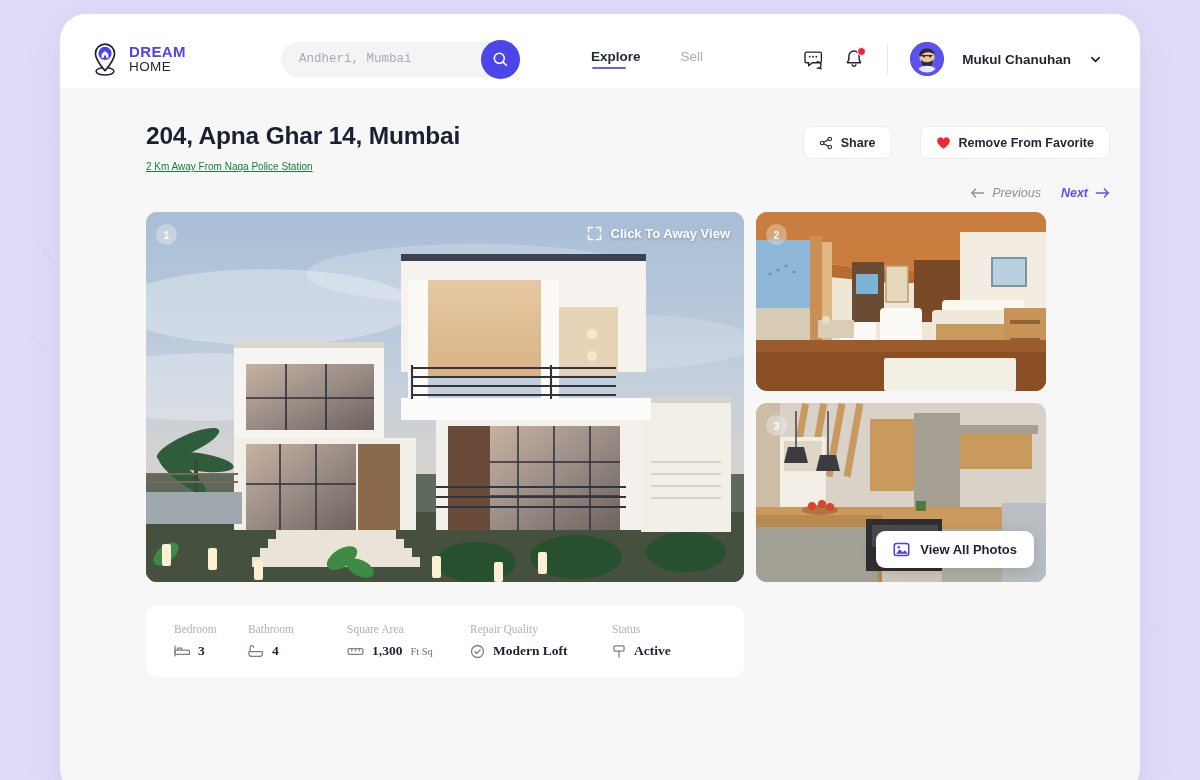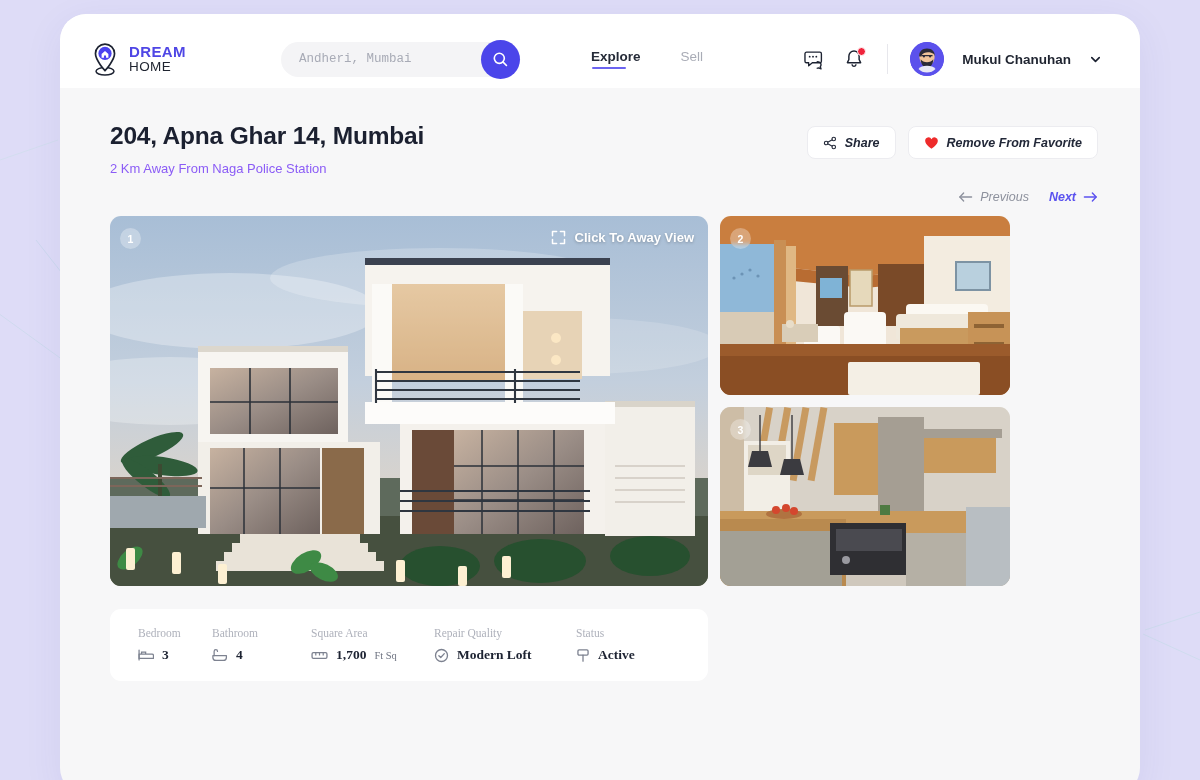--- a/index.html
+++ b/index.html
@@ -91,28 +91,28 @@
     background: #f0243c; border: 1.5px solid #fff;
   }
   .divider-v { width: 1px; height: 30px; background: #e7e7ec; margin: 0 4px; }
   .avatar {
     width: 34px; height: 34px; border-radius: 50%;
     background: #5b51ec; overflow: hidden; flex: none;
   }
   .user-name { font-size: 13.5px; font-weight: bold; color: #1f2430; }
 
   
-  .content { padding: 34px 42px 0 50px; position: relative; }
+  .content { padding: 34px 30px 0 50px; position: relative; margin-left: 36px; }
 
   .title-row { display: flex; align-items: flex-start; }
   .page-title {
     font-size: 24.5px; font-weight: bold; color: #1b2030; letter-spacing: -.2px;
   }
-  .page-sub { font-size: 13px; color: #8b5cf6; margin-top: 11px; }
-  .title-actions { margin-left: auto; display: flex; gap: 12px; padding-top: 4px; font-style: italic; }
+  .page-sub { font-size: 10px; color: #15803d; margin-top: 11px; text-decoration: underline; }
+  .title-actions { margin-left: auto; display: flex; gap: 28px; padding-top: 4px; }
   .pill-btn {
     height: 33px; border-radius: 8px; background: #fff;
     border: 1px solid #ececf0;
     display: flex; align-items: center; gap: 8px;
     padding: 0 15px; font-size: 12.5px; font-weight: bold; color: #222838;
     cursor: pointer; font-family: "Liberation Sans", sans-serif;
   }
 
   .pager { display: flex; justify-content: flex-end; align-items: center; gap: 20px; margin-top: 14px; }
   .pager-btn {
@@ -542,20 +542,28 @@
               <rect x="246" y="100" width="44" height="79" fill="#b8bec2"></rect>
               <ellipse cx="64" cy="107" rx="18" ry="5" fill="#b07341"></ellipse>
               <g fill="#d4472e">
                   <circle cx="56" cy="103" r="4"></circle>
                   <circle cx="66" cy="101" r="4"></circle>
                   <circle cx="74" cy="104" r="4"></circle>
                 </g>
               <rect x="160" y="98" width="10" height="10" fill="#4e7a42"></rect>
             </svg>
             <div class="num-badge">3</div>
+            <div class="view-all">
+              <svg width="17" height="17" viewBox="0 0 18 18">
+                <rect x="1.3" y="2.6" width="15.4" height="12.8" rx="2.4" fill="none" stroke="#4b42ef" stroke-width="1.6"></rect>
+                <path d="M3.2 13.4l4-4.6 3 3.2 2.4-2.3 3.2 3.7z" fill="#4b42ef"></path>
+                <circle cx="6" cy="6.6" r="1.3" fill="#4b42ef"></circle>
+              </svg>
+              <span>View All Photos</span>
+            </div>
           </div>
 
         </div>
       </div>
 
       <div class="lower">
 
         <div class="stats-card">
 
           <div class="stat" style="width:74px">
@@ -585,21 +593,21 @@
             <div class="stat-label">Square Area</div>
             <div class="stat-value">
               <svg width="17" height="13" viewBox="0 0 18 14">
                 <rect x="1" y="4" width="16" height="6" rx="1.4" fill="none" stroke="#7d8290" stroke-width="1.4"></rect>
                 <g stroke="#7d8290" stroke-width="1.3">
                     <line x1="5" y1="4" x2="5" y2="7"></line>
                     <line x1="9" y1="4" x2="9" y2="7"></line>
                     <line x1="13" y1="4" x2="13" y2="7"></line>
                   </g>
               </svg>
-              <span>1,700</span>
+              <span>1,300</span>
               <span class="stat-unit">Ft Sq</span>
             </div>
           </div>
 
           <div class="stat" style="width:142px">
             <div class="stat-label">Repair Quality</div>
             <div class="stat-value">
               <svg width="15" height="15" viewBox="0 0 16 16">
                 <circle cx="8" cy="8" r="6.4" fill="none" stroke="#7d8290" stroke-width="1.4"></circle>
                 <path d="M5.2 8.2l2 2 3.8-4.2" fill="none" stroke="#7d8290" stroke-width="1.4" stroke-linecap="round" stroke-linejoin="round"></path>

